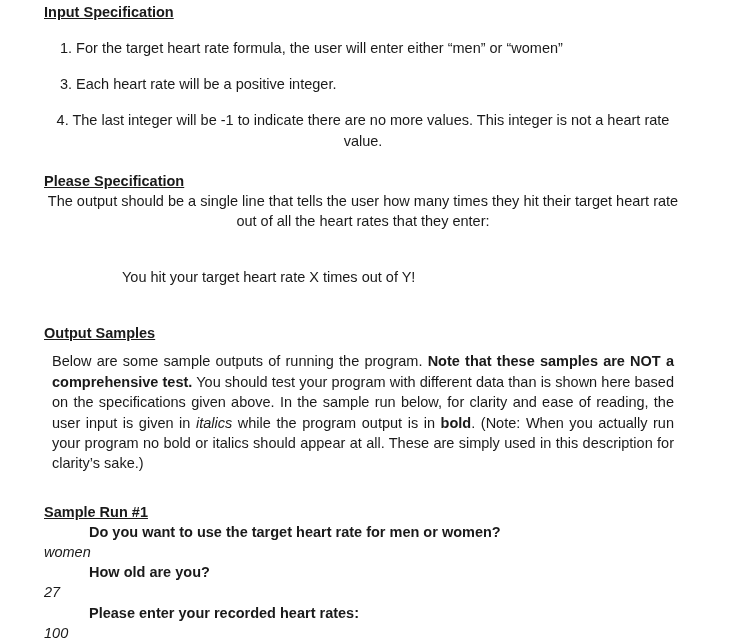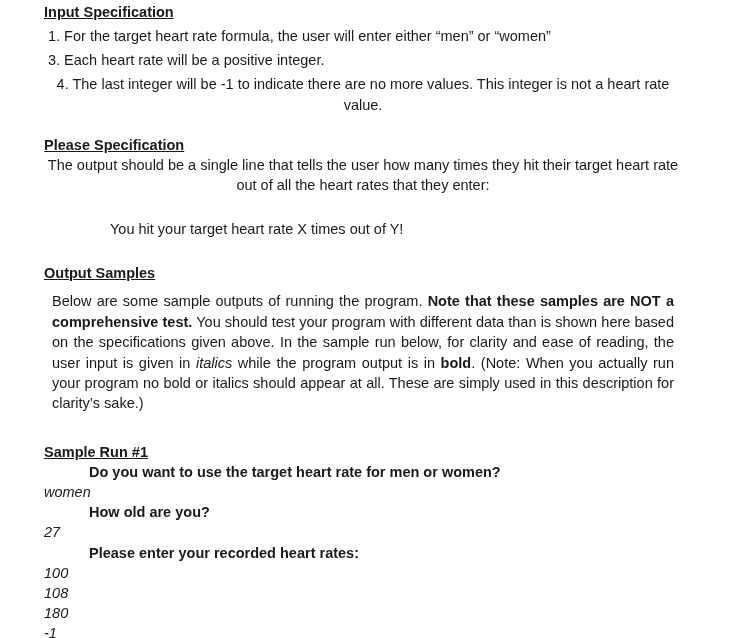--- a/index.html
+++ b/index.html
@@ -31,21 +31,21 @@
     font-size: 14.5px;
     line-height: 20px;
     text-decoration: underline;
     text-underline-offset: 1px;
     margin: 0;
     white-space: nowrap;
   }
   .line {
     font-size: 14.5px;
     line-height: 20.2px;
-    margin: 4px;
+    margin: 16px;
     white-space: pre-wrap;
   }
   .para {
     font-size: 14.5px;
     line-height: 20.2px;
     margin: 0;
     text-align: center;
   }
   .para-justified {
     font-size: 14.5px;

